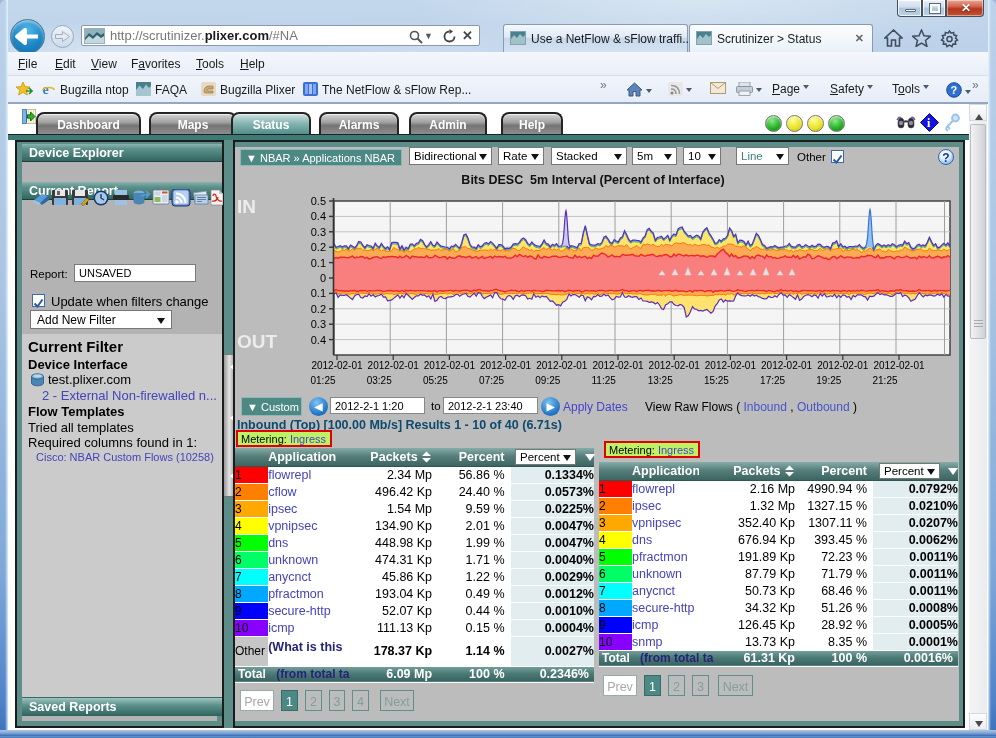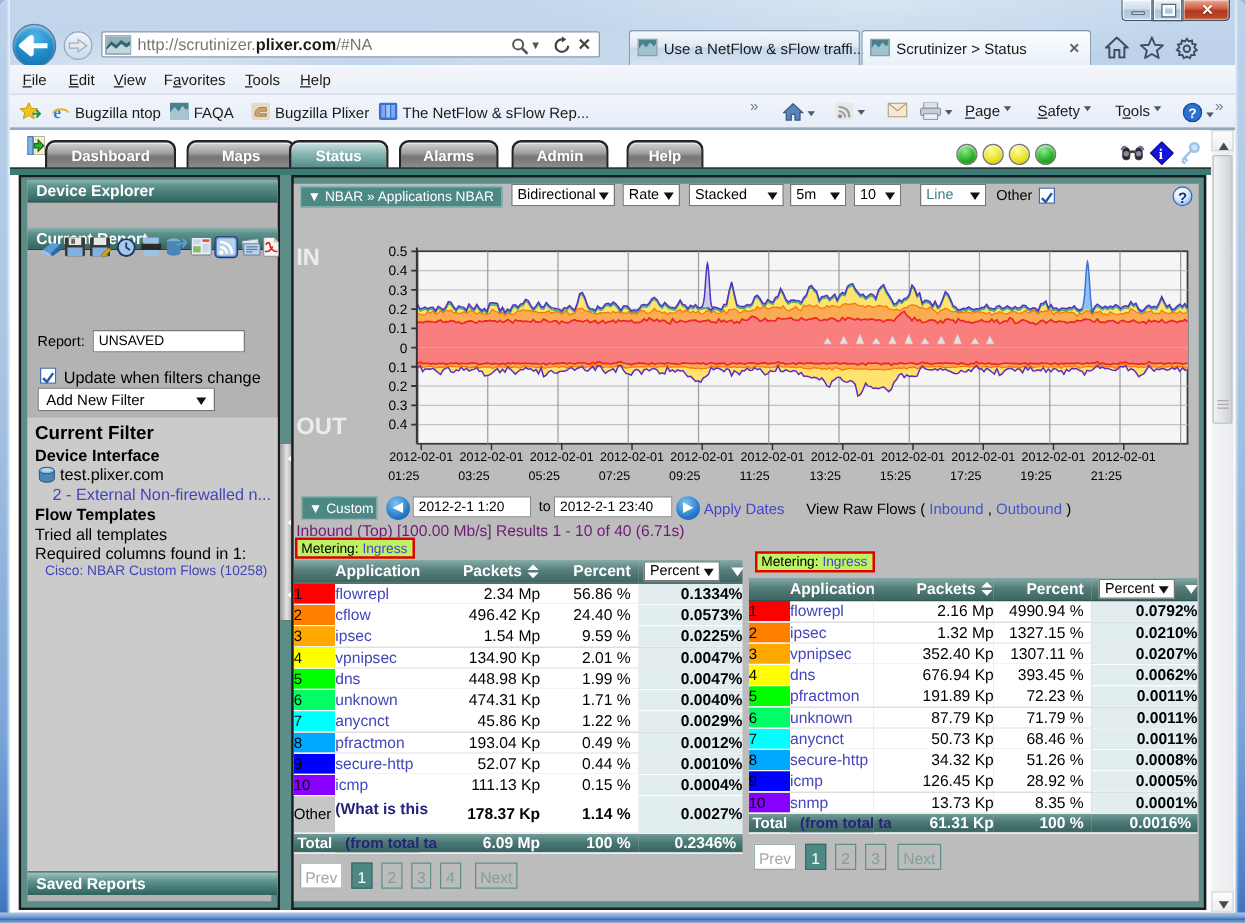--- a/index.html
+++ b/index.html
@@ -369,21 +369,21 @@
 #nbarbtn{position:absolute;left:5px;top:2px;width:162px;height:17px;background:#4d8984;border:1px solid #8fb8b4;color:#fff;font-size:11px;padding:2px 0 0 5px;white-space:nowrap}
 #helpq{position:absolute;left:703px;top:2px;width:16px;height:16px;border-radius:50%;background:radial-gradient(circle at 40% 30%,#ffffff,#dcecfa 45%,#8abaec 80%,#3a78c8);border:1px solid #2a66b8;color:#123a8a;font-weight:bold;font-size:12px;text-align:center;line-height:16px}
 #ctitle{position:absolute;left:93px;top:26px;width:530px;text-align:center;font-size:12.5px;font-weight:bold;color:#111}
 .wmark{position:absolute;font-size:19px;font-weight:bold;color:rgba(244,244,244,0.85)}
 
 #customrow{position:absolute;left:0;top:249px;width:722px;height:21px;font-size:12px}
 #custbtn{position:absolute;left:6px;top:1px;width:61px;height:19px;background:#4d8984;border:1px solid #8fb8b4;color:#fff;font-size:11px;padding:3px 0 0 5px;white-space:nowrap}
 .bluecirc{position:absolute;top:0;width:19px;height:19px;border-radius:50%;background:radial-gradient(circle at 40% 30%,#7fc4f0,#2276c8 65%,#0f5aa8);color:#fff;text-align:center;line-height:19px;font-size:10px;font-weight:bold}
 .dinput{position:absolute;top:1px;height:17px;background:#fff;border:1px solid #888;font-size:11px;padding:2px 0 0 4px}
 
-.hdrline{position:absolute;font-size:12.5px;font-weight:normal;color:#701a75;white-space:nowrap}
+.hdrline{position:absolute;font-size:12.5px;font-weight:bold;color:#0c4a6e;white-space:nowrap}
 .metering{position:absolute;height:17px;border:2px solid #e00000;background:#bef264;font-size:11px;padding:1px 4px 0 3px;white-space:nowrap}
 .metering .lnk{color:#4444cc}
 .ftab{position:absolute;border-collapse:collapse;font-size:12.5px;table-layout:fixed}
 .ftab td,.ftab th{padding:0;overflow:hidden;white-space:nowrap}
 .ftab thead th{height:18px;background:linear-gradient(180deg,#86aca8 0%,#567f7b 45%,#3d6663 100%);color:#fff;font-size:12.5px;border-bottom:1px solid #2e5653}
 .ftab td{height:17px;background:#fff;border-bottom:1px solid #fff}
 .rank{text-align:left;padding-left:3px;font-size:12px;color:#000}
 .appc{padding-left:8px;color:#4444bb}
 .numc{text-align:right;padding-right:7px;color:#000}
 .pctc{text-align:right;padding-right:5px;font-weight:bold;background:#e2edef !important;color:#000}
@@ -505,20 +505,21 @@
  <div class="tsel" style="left:263px;top:0;width:46px">Rate<span class="sa"></span></div>
  <div class="tsel" style="left:316px;top:0;width:76px">Stacked<span class="sa"></span></div>
  <div class="tsel" style="left:397px;top:0;width:45px">5m<span class="sa"></span></div>
  <div class="tsel" style="left:448px;top:0;width:38px">10<span class="sa"></span></div>
  <div class="tsel" style="left:501px;top:0;width:53px;color:#3f7f7f">Line<span class="sa"></span></div>
  <div style="position:absolute;left:562px;top:4px;font-size:11.5px">Other</div>
  <div style="position:absolute;left:596px;top:3px;width:13px;height:13px;background:#fff;border:1px solid #3c6ab0"><svg width="11" height="11" viewBox="0 0 11 11">
               <path d="M1.5 5.5 L4.5 8.5 L9.5 1.5" stroke="#2a58a8" stroke-width="2" fill="none"></path>
             </svg></div>
  <div id="helpq">?</div>
+ <div id="ctitle">Bits DESC&nbsp;&nbsp;5m Interval (Percent of Interface)</div>
  <div class="wmark" style="left:2px;top:49px">IN</div>
  <div class="wmark" style="left:2px;top:184px">OUT</div>
  <div id="customrow">
   <div id="custbtn">▼ Custom</div>
   <div class="bluecirc" style="left:74px;top:1px">◀</div>
   <div class="dinput" style="left:95px;width:95px">2012-2-1 1:20</div>
   <div style="position:absolute;left:196px;top:4px;font-size:11.5px">to</div>
   <div class="dinput" style="left:208px;width:95px">2012-2-1 23:40</div>
   <div class="bluecirc" style="left:306px;top:1px">▶</div>
   <div style="position:absolute;left:328px;top:4px;color:#4444cc;font-size:12px">Apply Dates</div>

